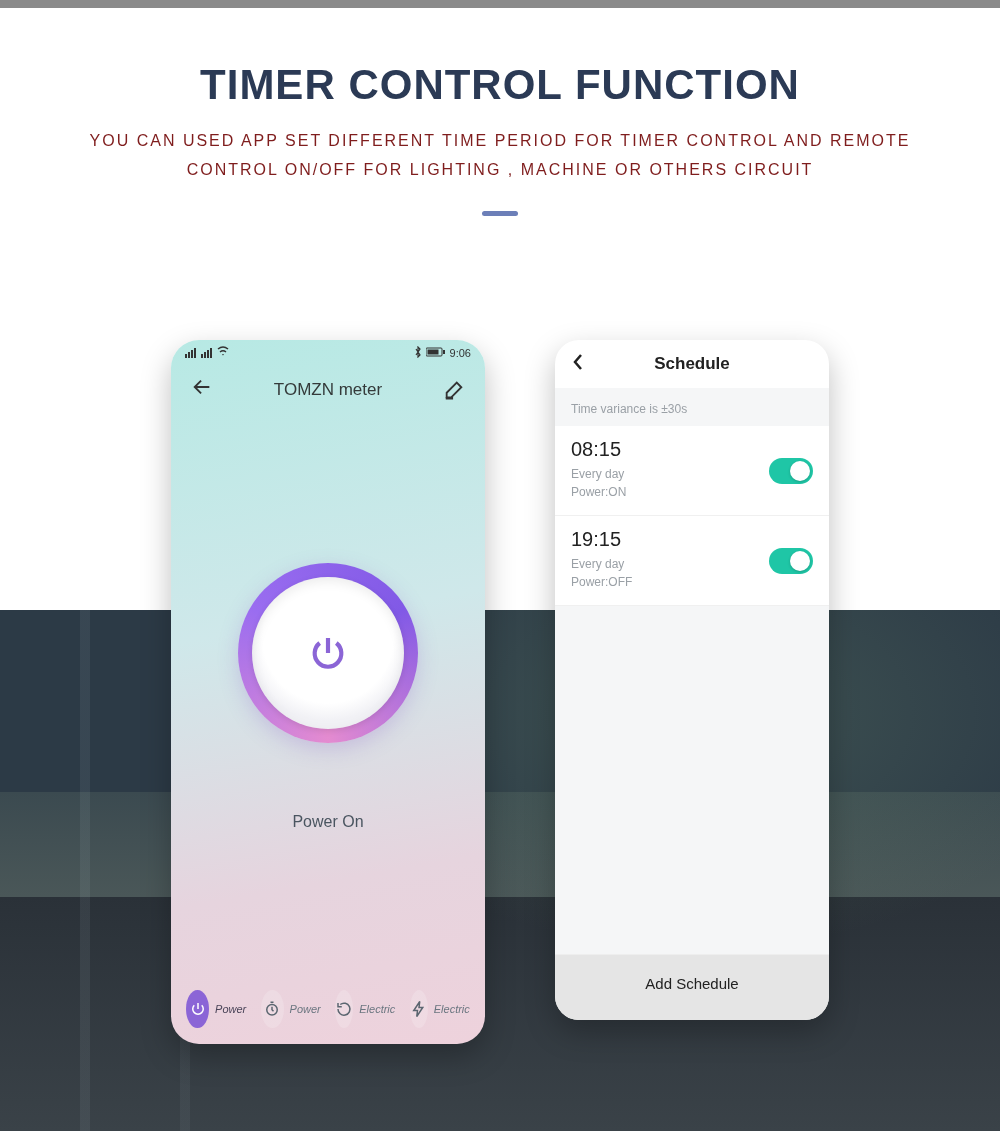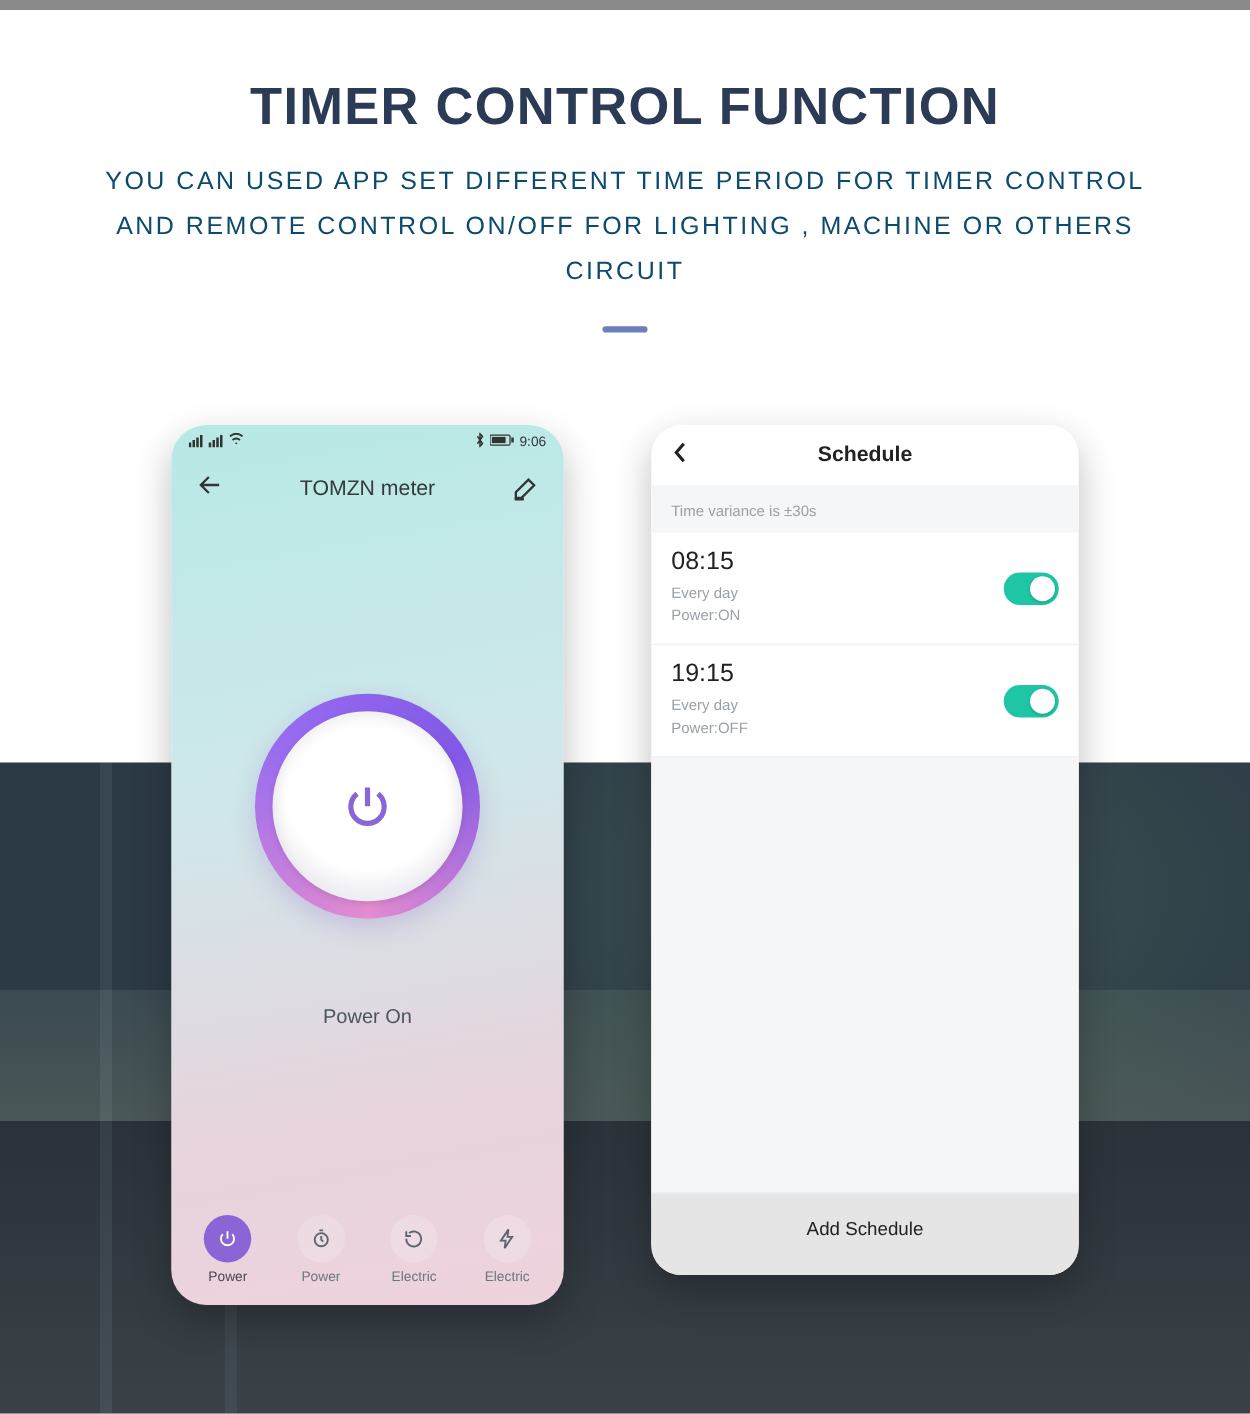--- a/index.html
+++ b/index.html
@@ -17,23 +17,23 @@
     padding: 53px 60px 30px;
   }
   .hero h1 {
     font-size: 42px;
     font-weight: 700;
     letter-spacing: 1px;
     color: #2b3a55;
   }
   .hero p {
     margin-top: 18px;
-    font-size: 20px;
+    font-size: 16px;
     letter-spacing: 2px;
-    color: #0c4a6e;
+    color: #7f1d1d;
     line-height: 1.8;
   }
   .divider {
     width: 36px;
     height: 5px;
     border-radius: 3px;
     background: #6c7fb8;
     margin: 26px auto 0;
   }
   .bg-photo {
@@ -115,38 +115,39 @@
     box-shadow: inset 0 4px 12px rgba(0,0,0,.08), 0 2px 6px rgba(0,0,0,.1);
   }
   .power-inner svg { width:40px; height:40px; stroke:#8b65d6; stroke-width:2.5; fill:none; }
   .power-label { margin-top: 70px; font-size:16px; color:#4a5560; }
   .tabbar {
     display:flex;
     justify-content: space-around;
     padding: 10px 8px 16px;
   }
   .tab {
-    display:flex; flex-direction:column; align-items:center;
+    display:flex; flex-direction:row; align-items:center;
     gap:6px; color:#6b7680; font-size:11px;
     width:60px;
+    font-style:italic;
   }
   .tab .tab-ico {
     width:38px; height:38px; border-radius:50%;
     display:flex; align-items:center; justify-content:center;
     background: rgba(255,255,255,.18);
     color:#5b6670;
   }
   .tab.active .tab-ico {
     background:#8b65d6; color:#fff;
   }
   .tab .tab-ico svg { width:18px; height:18px; stroke:currentColor; stroke-width:2; fill:none;}
   .tab.active { color:#4a4458; }
   
   .phone2 {
-    width: 342px;
+    width: 274px;
     height: 680px;
     border-radius: 24px;
     background:#fff;
     box-shadow: 0 12px 30px rgba(0,0,0,.25);
     display:flex; flex-direction:column;
     overflow:hidden;
   }
   .p2-head {
     display:flex; align-items:center; justify-content:center;
     position:relative;

